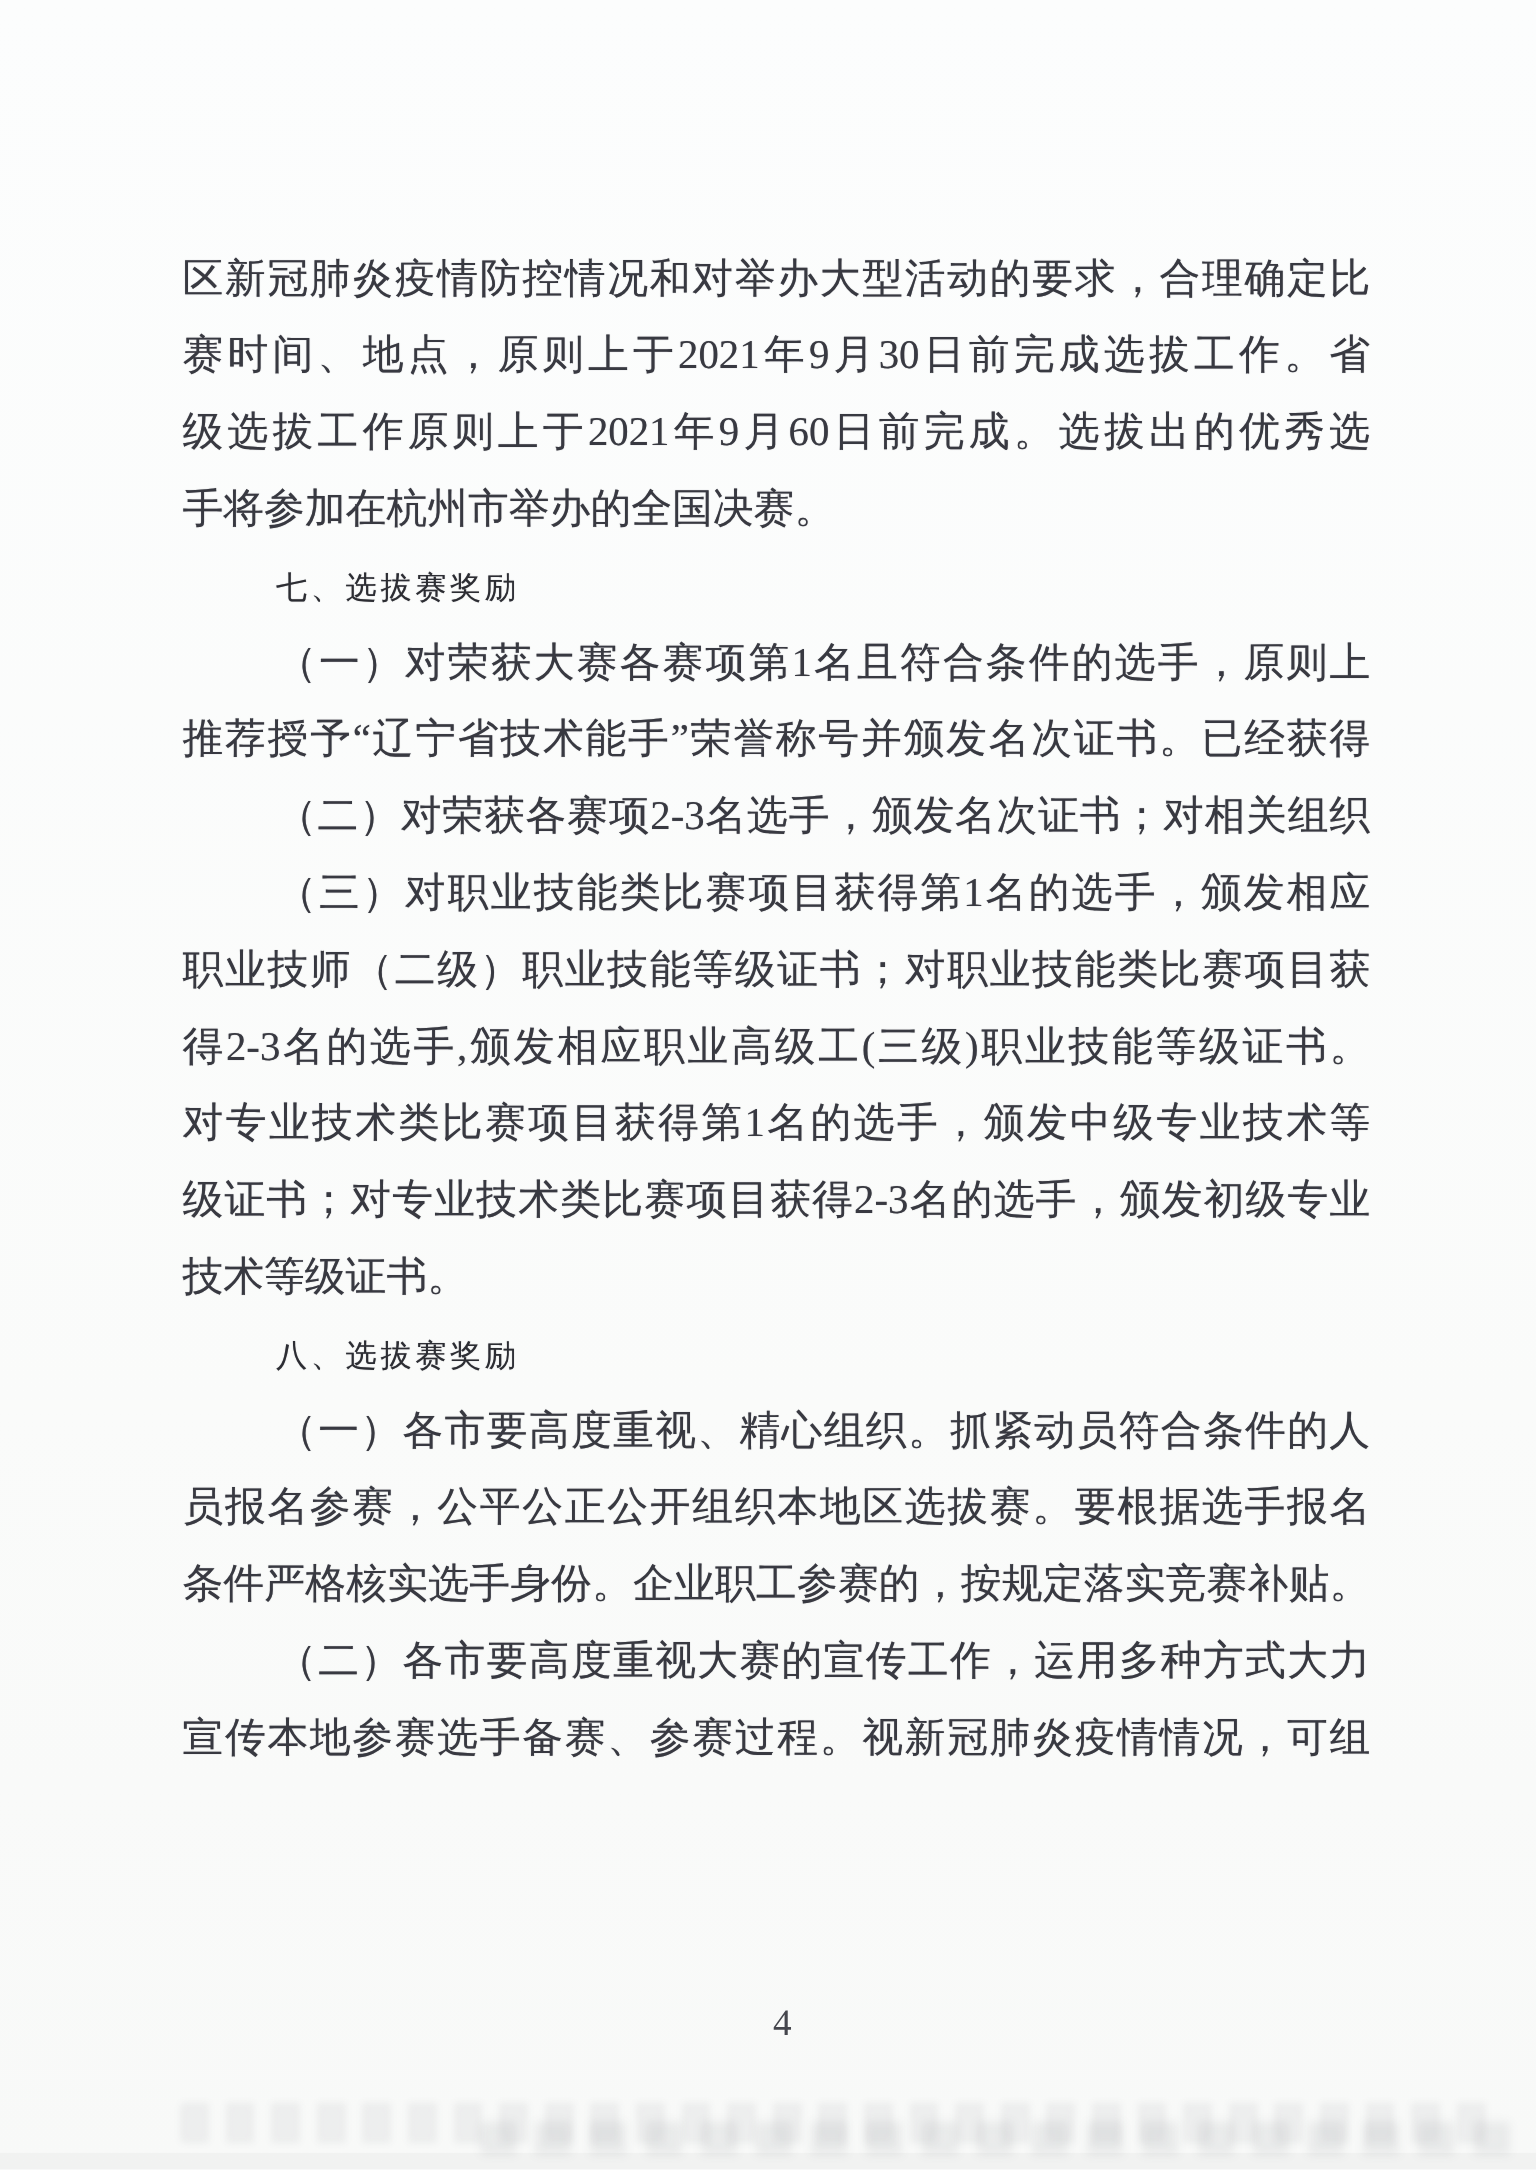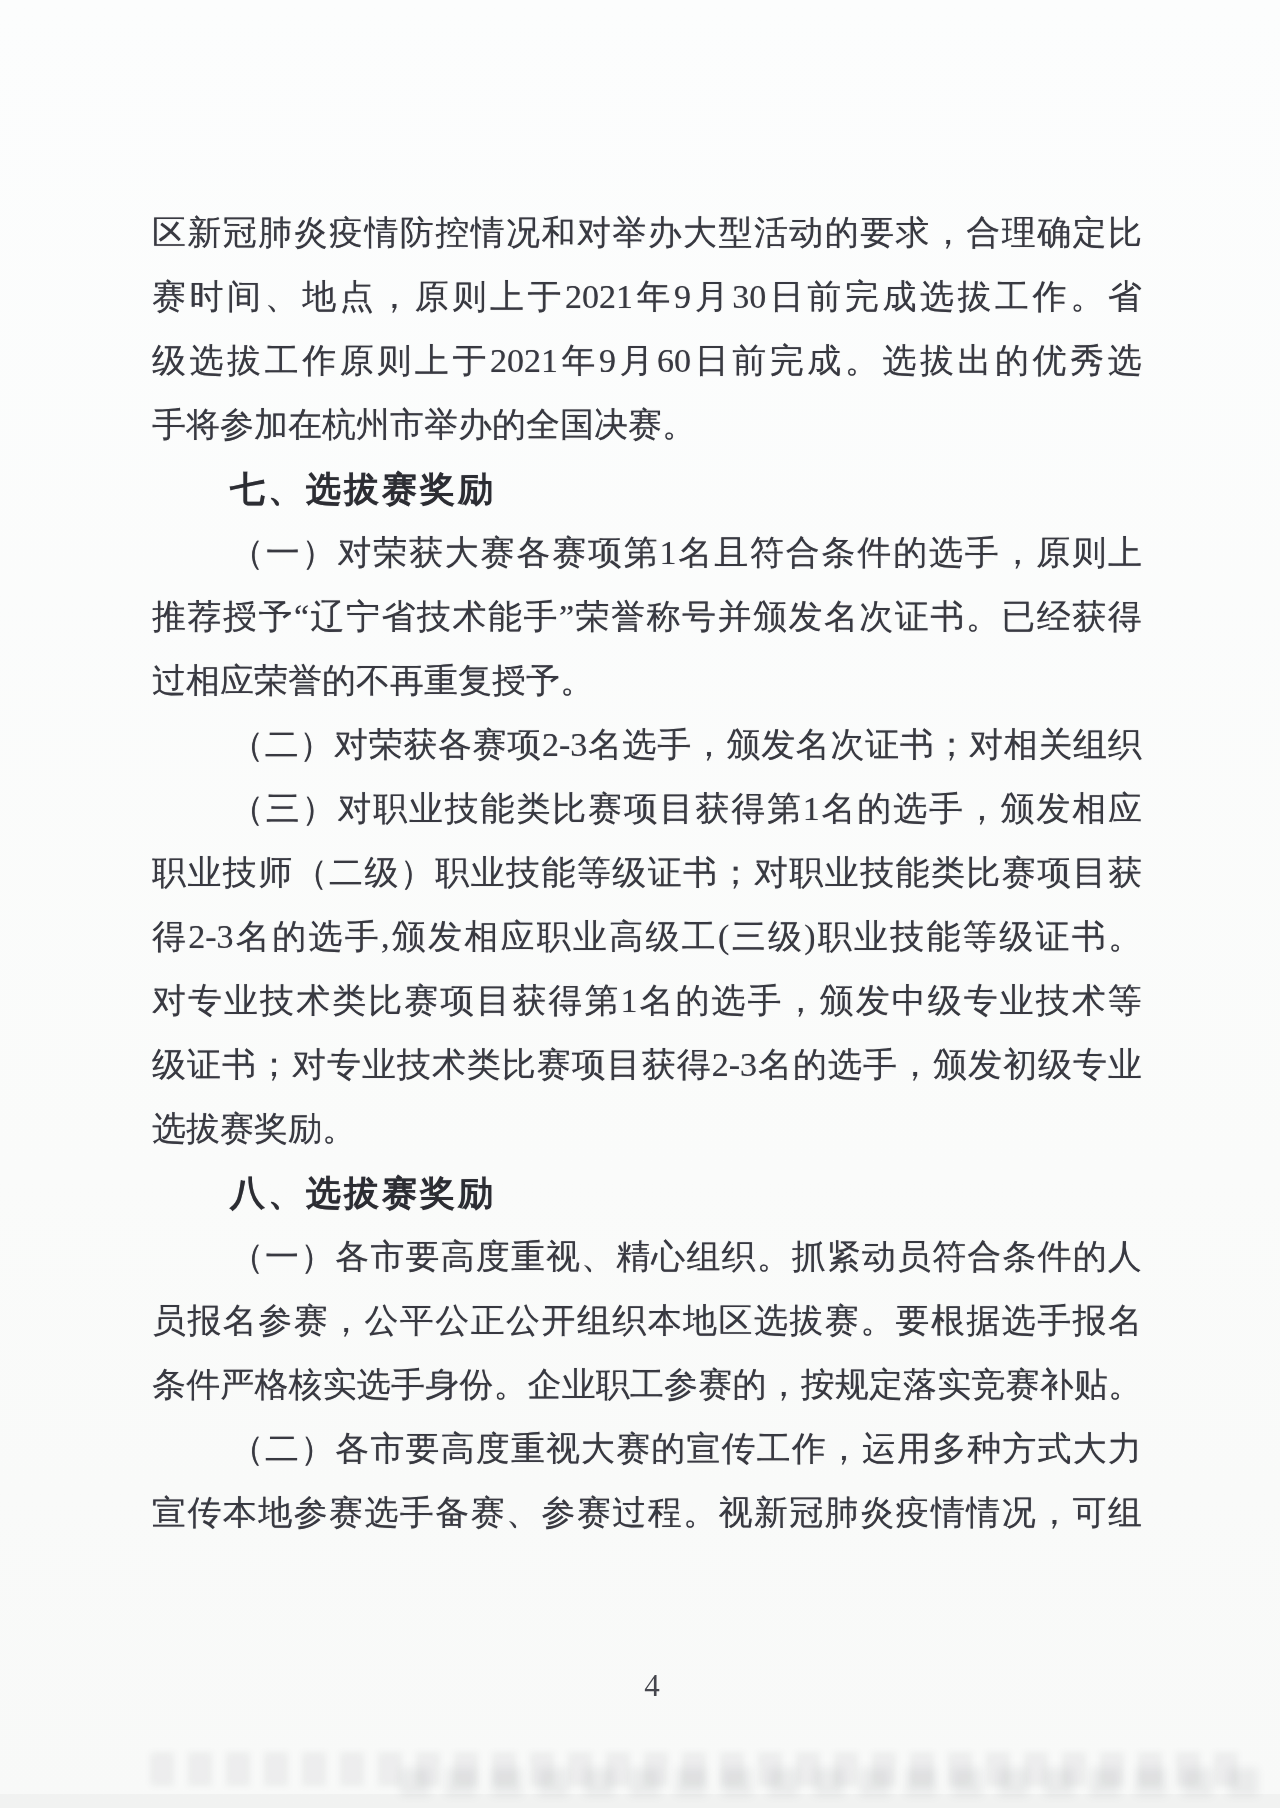--- a/index.html
+++ b/index.html
@@ -11,21 +11,21 @@
   .doc{
     position:absolute;left:152px;top:201px;width:990px;
     font-size:34px;color:var(--ink,#383941);
     text-shadow:0 0 .7px rgba(56,57,65,.6);
   }
   .line{height:64px;line-height:64px;white-space:nowrap;}
   .line.just{display:flex;justify-content:space-between;align-items:center;white-space:normal;}
   .line.indent{padding-left:78px;}
   .line.heading{
     font-family:"Liberation Sans","DejaVu Sans",sans-serif;
-    font-weight:700;font-size:35px;letter-spacing:3px;
+    font-weight:400;font-size:26px;letter-spacing:3px;
     color:var(--heading-ink,#2c2d33);
   }
   .pagenum{
     position:absolute;top:1666px;left:652px;transform:translateX(-50%);
     font-size:31px;line-height:40px;color:var(--pagenum-ink,#45464d);
     font-family:"Liberation Serif","DejaVu Serif",serif;
   }
   
   .bleed1{
     position:absolute;left:150px;top:1752px;width:1100px;height:34px;
@@ -188,21 +188,20 @@
         <span>名</span>
         <span>次</span>
         <span>证</span>
         <span>书</span>
         <span>。</span>
         <span>已</span>
         <span>经</span>
         <span>获</span>
         <span>得</span>
       </div>
-      <div class="line">过相应荣誉的不再重复授予。</div>
       <div class="line just indent">
         <span>（</span>
         <span>二</span>
         <span>）</span>
         <span>对</span>
         <span>荣</span>
         <span>获</span>
         <span>各</span>
         <span>赛</span>
         <span>项</span>
@@ -366,21 +365,21 @@
         <span>选</span>
         <span>手</span>
         <span>，</span>
         <span>颁</span>
         <span>发</span>
         <span>初</span>
         <span>级</span>
         <span>专</span>
         <span>业</span>
       </div>
-      <div class="line">选拔赛奖励。</div>
+      <div class="line">技术等级证书。</div>
       <div class="line indent heading">八、选拔赛奖励</div>
       <div class="line just indent">
         <span>（</span>
         <span>一</span>
         <span>）</span>
         <span>各</span>
         <span>市</span>
         <span>要</span>
         <span>高</span>
         <span>度</span>

